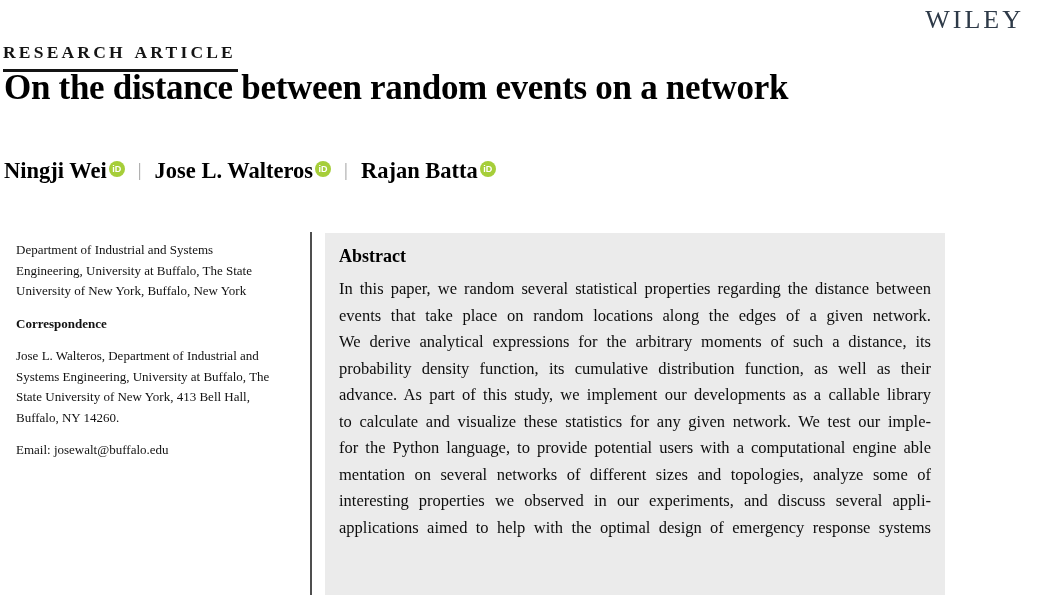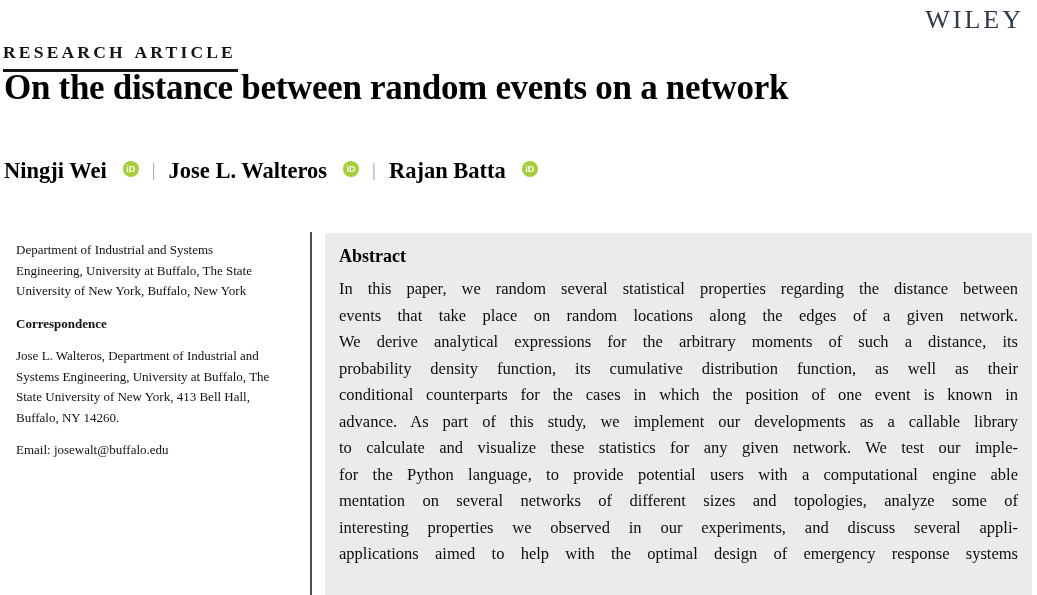--- a/index.html
+++ b/index.html
@@ -61,21 +61,21 @@
     width: 16px; height: 16px;
     border-radius: 50%;
     background: #a6ce39;
     color: #ffffff;
     font-family: "Liberation Sans", sans-serif;
     font-size: 9px;
     font-weight: bold;
     line-height: 16px;
     text-align: center;
     vertical-align: 6px;
-    margin-left: 16px;
+    margin-left: 2px;
     cursor: pointer;
   }
   .sep {
     display: inline-block;
     color: #a3a3a3;
     font-weight: normal;
     font-size: 19px;
     margin: 0 13px;
     vertical-align: 2px;
   }
@@ -97,21 +97,21 @@
     position: absolute;
     left: 310px; top: 232px;
     width: 1.5px; height: 363px;
     background: #4f4f4f;
   }
 
   
   .abstract-box {
     position: absolute;
     left: 325px; top: 233px;
-    width: 707px; height: 362px;
+    width: 620px; height: 362px;
     background: #ebebeb;
     padding: 13px 14px 6px 14px;
   }
   .abstract-heading {
     font-size: 18px;
     font-weight: bold;
     color: #000;
     margin-bottom: 9px;
   }
   .abstract-line {
@@ -147,21 +147,20 @@
 
 <div class="divider"></div>
 
 <section class="abstract-box">
   <h2 class="abstract-heading">Abstract</h2>
   <div class="abstract-body">
     <div class="abstract-line">In this paper, we random several statistical properties regarding the distance between</div>
     <div class="abstract-line">events that take place on random locations along the edges of a given network.</div>
     <div class="abstract-line">We derive analytical expressions for the arbitrary moments of such a distance, its</div>
     <div class="abstract-line">probability density function, its cumulative distribution function, as well as their</div>
-    <div class="abstract-line">conditional counterparts for the cases in which the position of one event is known in</div>
     <div class="abstract-line">advance. As part of this study, we implement our developments as a callable library</div>
     <div class="abstract-line">to calculate and visualize these statistics for any given network. We test our imple-</div>
     <div class="abstract-line">for the Python language, to provide potential users with a computational engine able</div>
     <div class="abstract-line">mentation on several networks of different sizes and topologies, analyze some of</div>
     <div class="abstract-line">interesting properties we observed in our experiments, and discuss several appli-</div>
     <div class="abstract-line">applications aimed to help with the optimal design of emergency response systems</div>
   </div>
 </section>
 
 </body></html>

